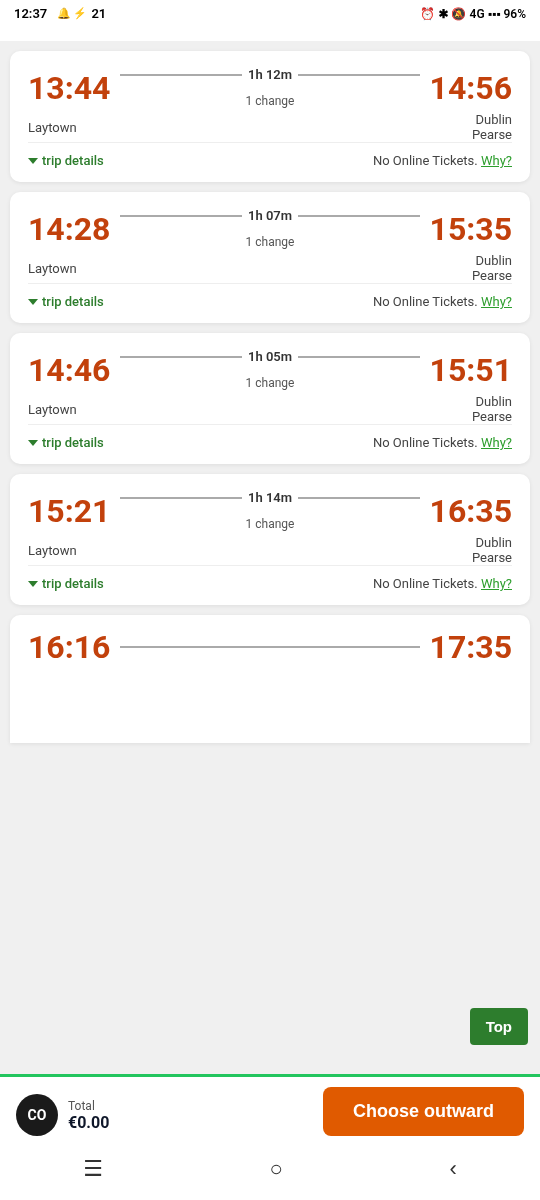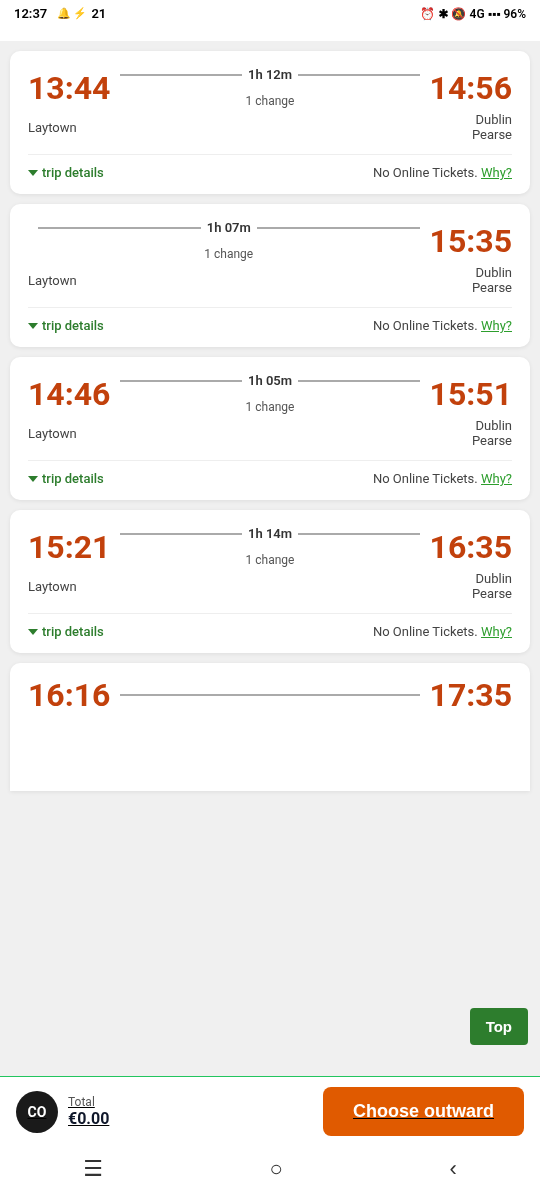--- a/index.html
+++ b/index.html
@@ -106,21 +106,21 @@
     .station-arrive {
       font-size: 13px;
       color: #444;
       text-align: right;
     }
 
     .trip-footer {
       display: flex;
       justify-content: space-between;
       align-items: center;
-      margin-top: 12px;
+      margin-top: 0;
       padding-top: 10px;
       border-top: 1px solid #eee;
     }
 
     .trip-details-btn {
       display: flex;
       align-items: center;
       gap: 4px;
       color: #2d7d2d;
       font-size: 13px;
@@ -168,26 +168,25 @@
       font-size: 15px;
       font-weight: 600;
       cursor: pointer;
       z-index: 10;
     }
 
     
     .bottom-bar {
       background: #fff;
       display: flex;
-      align-items: center;
+      align-items: flex-end;
       justify-content: space-between;
       padding: 10px 16px 10px;
-      border-top: 1px solid #22c55e;
+      border-top: 3px solid #22c55e;
       position: relative;
-      text-decoration: underline;
     }
 
     .total-section {
       display: flex;
       align-items: center;
       gap: 10px;
     }
 
     .co-icon {
       width: 42px;
@@ -296,20 +295,21 @@
         </div>
         <div class="no-tickets-text">
           <span>No Online Tickets.</span>
           <a class="why-link">Why?</a>
         </div>
       </div>
     </div>
 
     <div class="trip-card">
       <div class="trip-times-row">
+        <span class="time-depart">14:28</span>
         <div class="trip-middle">
           <div class="duration-line-wrap">
             <div class="line-segment"></div>
             <span class="duration-text">1h 07m</span>
             <div class="line-segment"></div>
           </div>
           <span class="changes-text">1 change</span>
         </div>
         <span class="time-arrive">15:35</span>
       </div>

